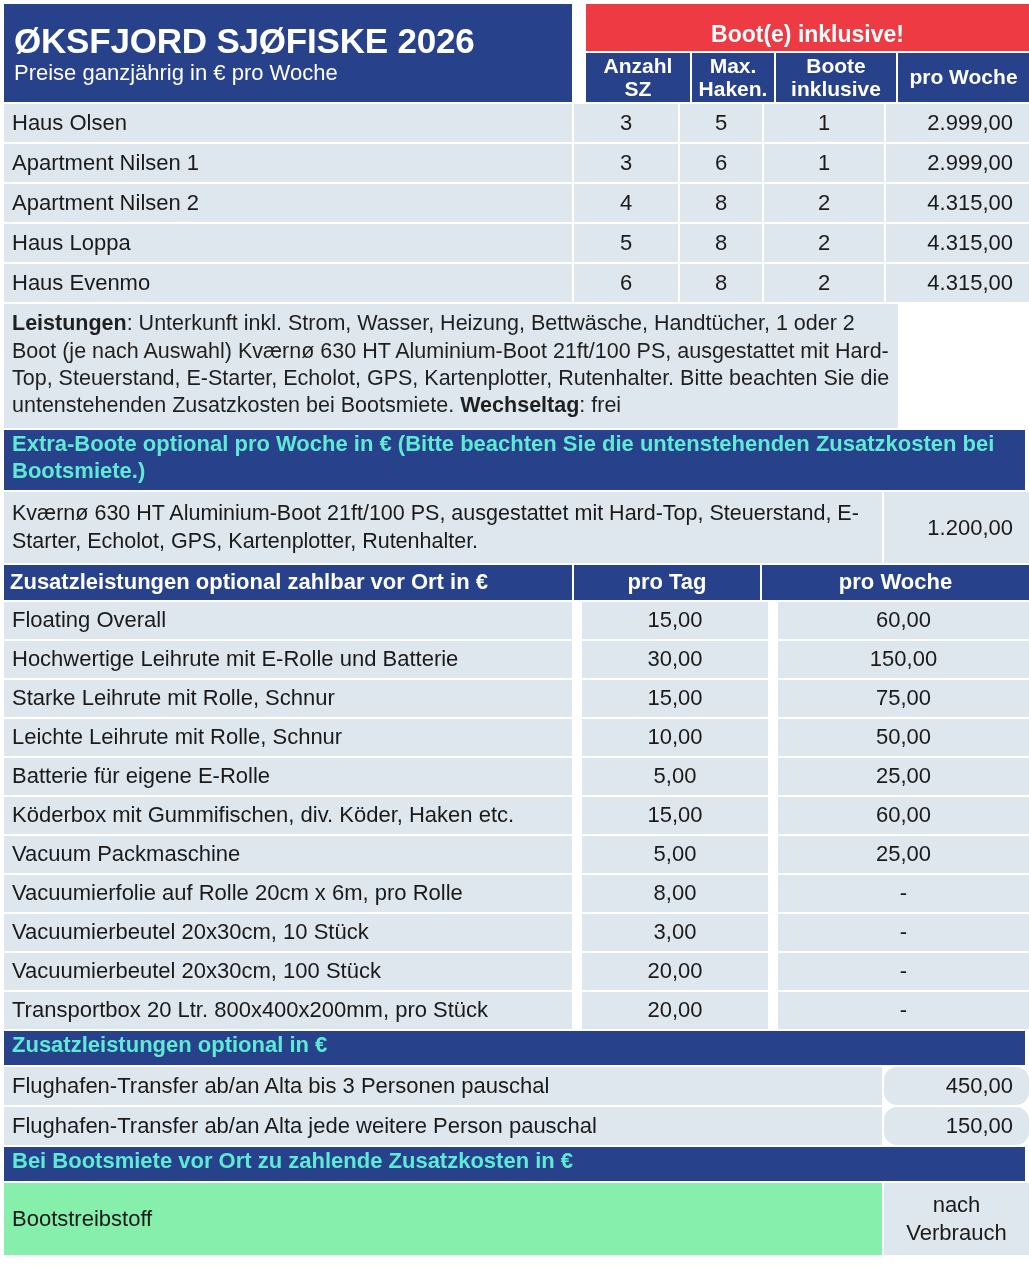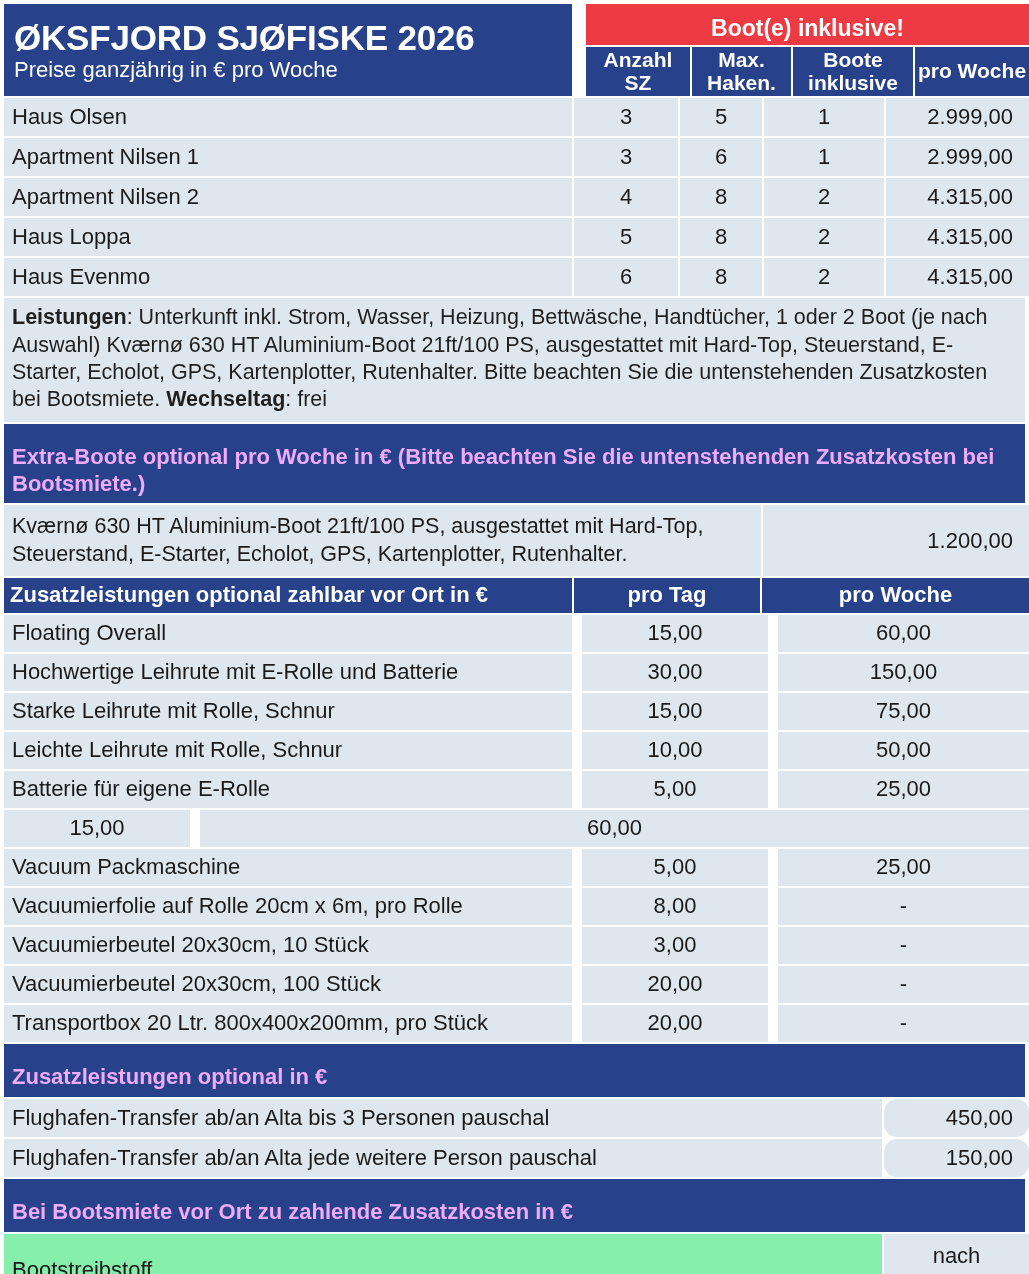--- a/index.html
+++ b/index.html
@@ -65,21 +65,21 @@
     display: flex;
     flex-direction: column;
     gap: 2px;
   }
   .banner {
     background: #ee3a43;
     color: #ffffff;
     font-size: 23px;
     font-weight: 700;
     text-align: center;
-    padding: 12px 0 5px 0;
+    padding: 18px 0 5px 0;
     line-height: 1.05;
   }
   .colheads {
     flex: 1;
     display: flex;
     gap: 2px;
   }
   .colheads > div {
     background: #27418a;
     color: #ffffff;
@@ -87,21 +87,21 @@
     font-size: 21px;
     line-height: 1.08;
     display: flex;
     align-items: center;
     justify-content: center;
     text-align: center;
     box-sizing: border-box;
     padding: 2px;
   }
   .w-anzahl  { width: 104px; }
-  .w-pers    { width: 99px; }
+  .w-pers    { width: 82px; }
   .w-boote   { width: 120px; }
   .w-prowo   { flex: 1; }
 
   
   .acc-row {
     display: flex;
     gap: 2px;
     margin: 2px 0 0 4px;
     box-sizing: border-box;
   }
@@ -119,51 +119,51 @@
   }
   .acc-row .c-an  { width: 104px; justify-content: center; }
   .acc-row .c-pe  { width: 82px;  justify-content: center; }
   .acc-row .c-bo  { width: 120px; justify-content: center; }
   .acc-row .c-pw  { flex: 1; justify-content: flex-end; padding-right: 16px; }
 
   
   .para {
     background: #dfe7ee;
     margin: 2px 0 0 4px;
-    width: 1021px;
+    width: 894px;
     box-sizing: border-box;
     padding: 6px 6px 8px 8px;
     font-size: 21.5px;
     line-height: 1.27;
     color: #1f1f1f;
   }
   .para b { font-weight: 700; }
 
   
   .sect {
     background: #27418a;
-    color: #f0abfc;
+    color: #5eead4;
     font-weight: 700;
     font-size: 22px;
     line-height: 1.22;
     margin: 2px 0 0 4px;
     width: 1021px;
     box-sizing: border-box;
-    padding: 20px 8px 6px 8px;
+    padding: 1px 8px 6px 8px;
   }
 
   
   .split {
     display: flex;
     gap: 2px;
     margin: 2px 0 0 4px;
     box-sizing: border-box;
   }
   .split > .d {
-    width: 757px;
+    width: 878px;
     background: #dfe7ee;
     box-sizing: border-box;
     font-size: 21.5px;
     line-height: 1.27;
     padding: 8px 8px 8px 8px;
     display: flex;
     align-items: center;
   }
   .split > .p {
     flex: 1;
@@ -385,20 +385,21 @@
       <div class="z-c1">Leichte Leihrute mit Rolle, Schnur</div>
       <div class="z-c2">10,00</div>
       <div class="z-c3">50,00</div>
     </div>
     <div class="z-row">
       <div class="z-c1">Batterie für eigene E-Rolle</div>
       <div class="z-c2">5,00</div>
       <div class="z-c3">25,00</div>
     </div>
     <div class="z-row">
+      <div class="z-c1">Köderbox mit Gummifischen, div. Köder, Haken etc.</div>
       <div class="z-c2">15,00</div>
       <div class="z-c3">60,00</div>
     </div>
     <div class="z-row">
       <div class="z-c1">Vacuum Packmaschine</div>
       <div class="z-c2">5,00</div>
       <div class="z-c3">25,00</div>
     </div>
     <div class="z-row">
       <div class="z-c1">Vacuumierfolie auf Rolle 20cm x 6m, pro Rolle</div>

